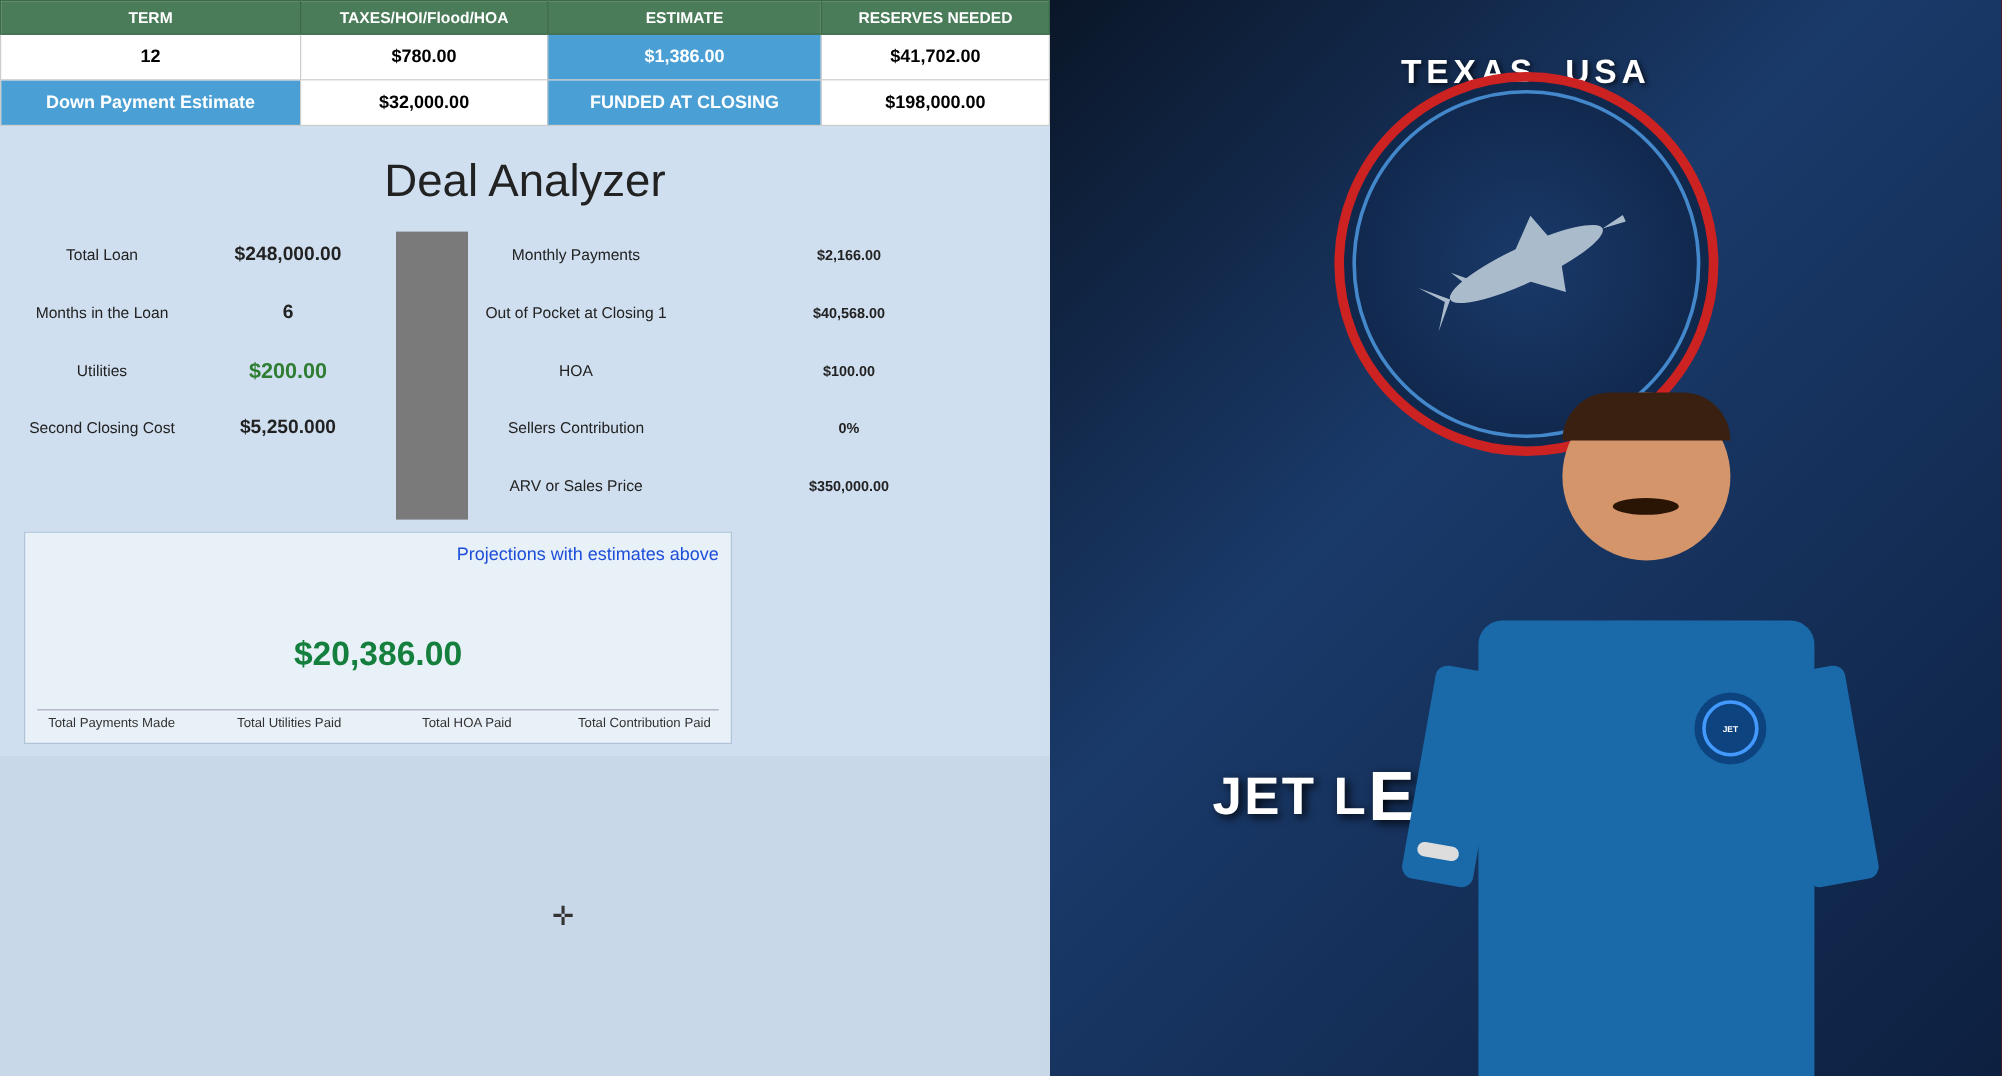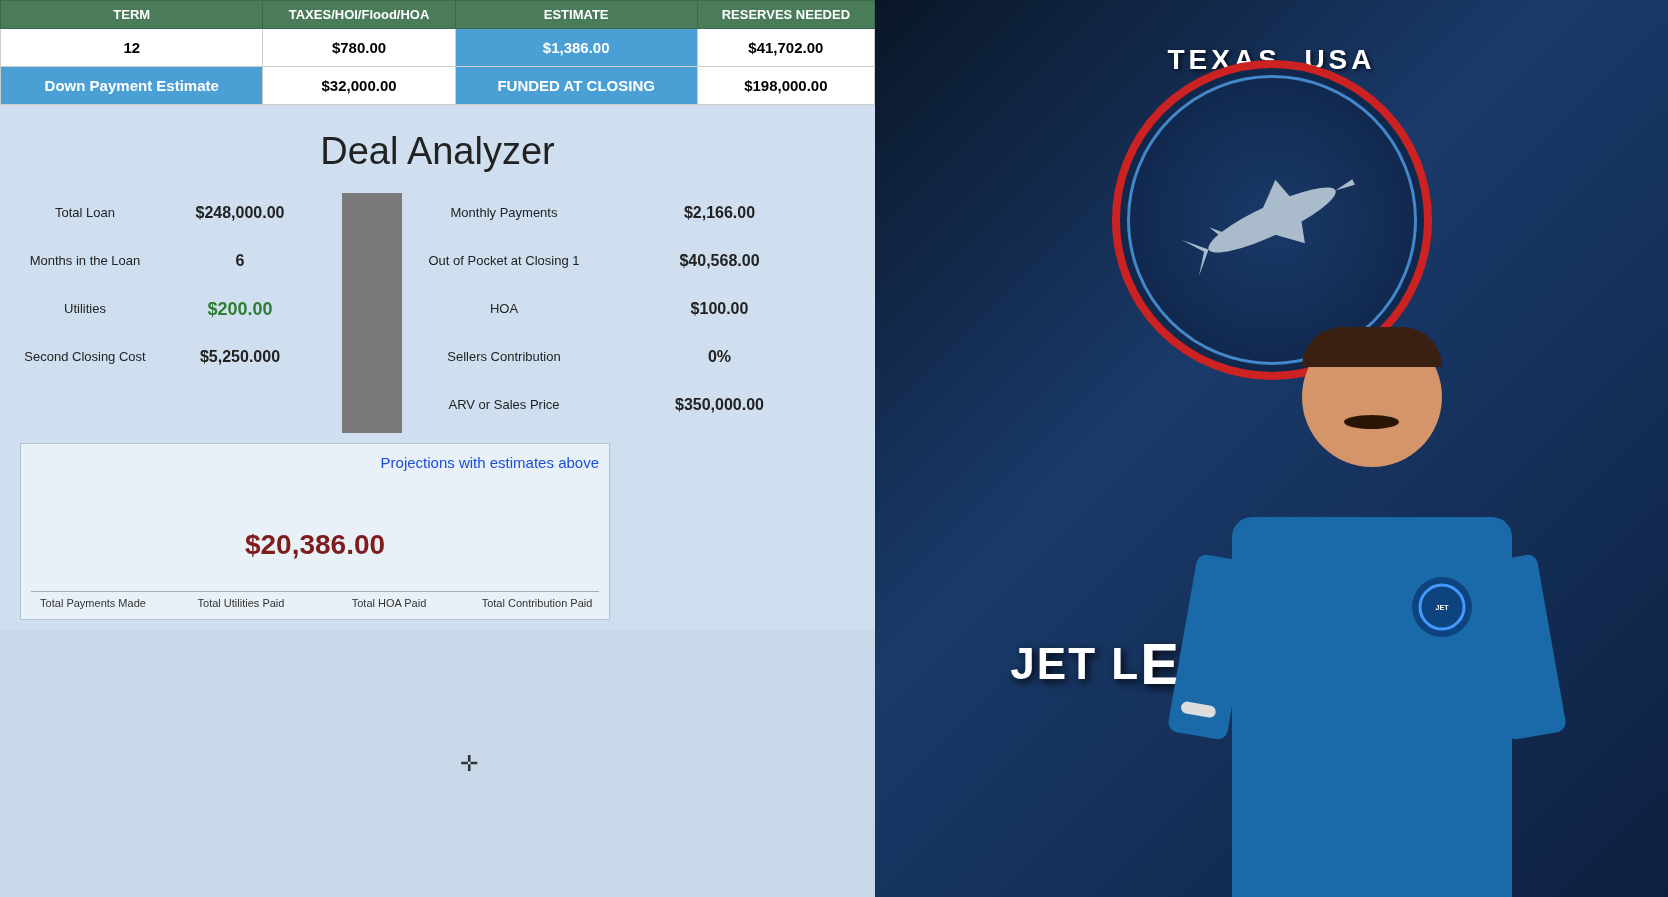--- a/index.html
+++ b/index.html
@@ -39,21 +39,21 @@
       font-weight: bold;
       padding: 6px 8px;
       text-align: center;
       border: 1px solid #3a6a49;
     }
 
     .top-table td {
       text-align: center;
       font-size: 15px;
       font-weight: bold;
-      padding: 10px 20px;
+      padding: 10px 8px;
       border: 1px solid #ccc;
       background: #fff;
     }
 
     .top-table td.blue-bg {
       background: #4a9fd4;
       color: #fff;
     }
 
     
@@ -65,21 +65,21 @@
     .deal-analyzer-title {
       font-size: 38px;
       font-weight: normal;
       color: #222;
       text-align: center;
       padding: 15px 0 20px 0;
     }
 
     .deal-analyzer-grid {
       display: flex;
-      gap: 12px;
+      gap: 0;
     }
 
     .da-left {
       width: 310px;
       background: #d0dff0;
     }
 
     .da-middle {
       width: 60px;
       background: #7a7a7a;
@@ -139,21 +139,21 @@
 
     .da-right-label {
       font-size: 13px;
       color: #222;
       width: 160px;
       text-align: center;
       line-height: 1.3;
     }
 
     .da-right-value {
-      font-size: 16px;
+      font-size: 12px;
       font-weight: bold;
       color: #222;
       flex: 1;
       text-align: center;
     }
 
     
     .projections-section {
       background: #e8f0f8;
       border: 1px solid #b0c4d8;
@@ -165,21 +165,21 @@
     .projections-title {
       font-size: 15px;
       color: #1d4ed8;
       text-align: right;
       margin-bottom: 8px;
     }
 
     .projections-value {
       font-size: 28px;
       font-weight: bold;
-      color: #7f1d1d;
+      color: #15803d;
       text-align: center;
       padding: 50px 0 30px 0;
     }
 
     .projections-footer {
       display: flex;
       gap: 24px;
       border-top: 1px solid #aab;
       padding-top: 5px;
       font-size: 11px;

